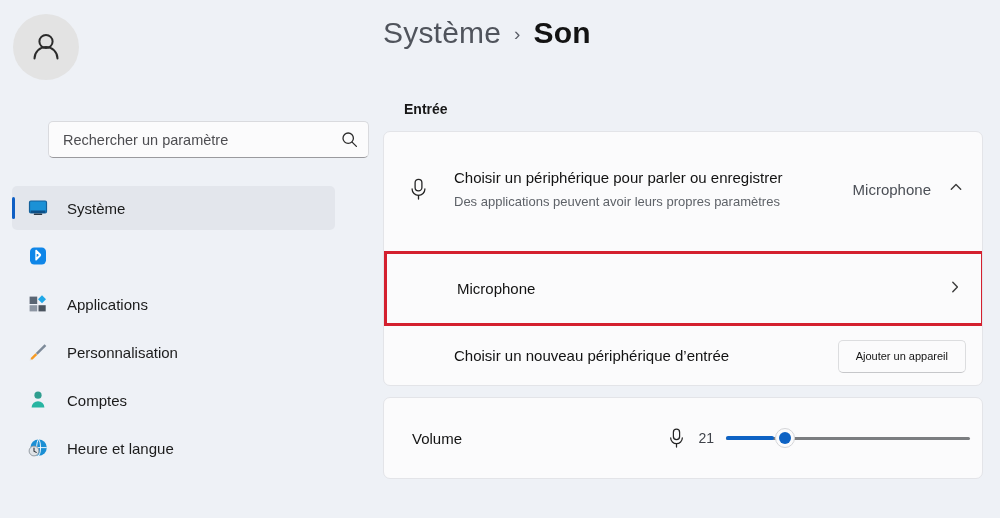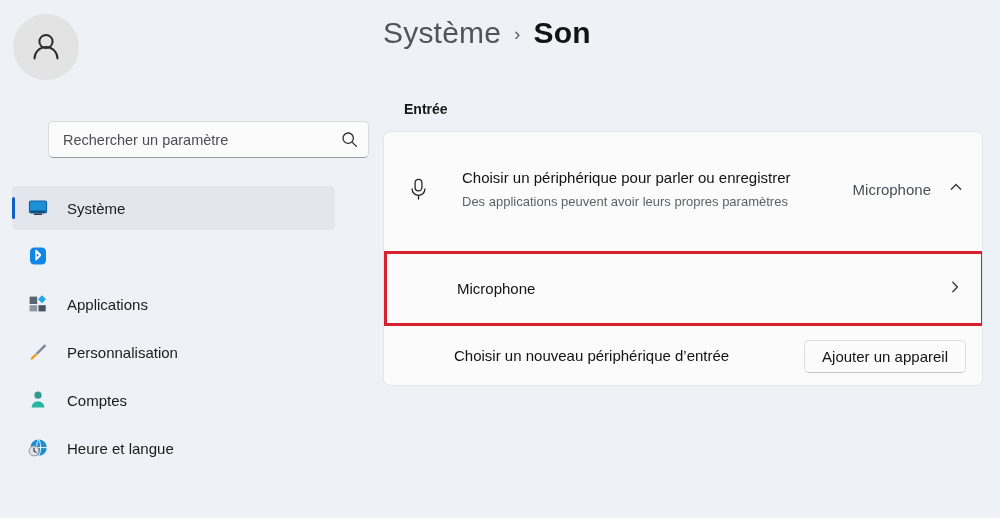--- a/index.html
+++ b/index.html
@@ -150,21 +150,20 @@
     overflow: hidden;
   }
 
   #card-devices { top: 131px; height: 255px; }
 
   .row {
     position: relative;
     display: flex;
     align-items: center;
     padding: 0 18px 0 17px;
-    gap: 8px;
   }
 
   #row-choose { height: 114px; }
   .row-icon {
     width: 34px;
     display: flex;
     align-items: center;
     justify-content: center;
     flex: 0 0 34px;
     color: #252525;
@@ -222,21 +221,21 @@
   #row-pair .row-title { line-height: 22px; }
 
   .btn {
     background: #fbfbfc;
     border: 1px solid #dcdddf;
     border-bottom-color: #c6c7ca;
     border-radius: 5px;
     padding: 0 17px;
     height: 33px;
     font-family: "Liberation Sans", sans-serif;
-    font-size: 15px;
+    font-size: 11px;
     color: #141414;
     white-space: nowrap;
     cursor: default;
   }
 
   #card-volume { top: 397px; height: 82px; }
   #row-volume {
     height: 80px;
     display: flex;
     align-items: center;
@@ -444,14 +443,34 @@
 
     <div id="row-pair">
       <div class="row-text">
         <div class="row-title">Choisir un nouveau périphérique d’entrée</div>
       </div>
       <button class="btn">Ajouter un appareil</button>
     </div>
 
   </div>
 
+  <div class="card" id="card-volume">
+    <div class="row" id="row-volume">
+      <span id="volume-label">Volume</span>
+      <div id="volume-control">
+        <span id="volume-mic-icon">
+          <svg width="19" height="22" viewBox="0 0 19 22">
+            <rect x="6.4" y="2.1" width="6.2" height="10.6" rx="3.1" fill="none" stroke="#252525" stroke-width="1.25"></rect>
+            <path d="M3.7 10.9a5.8 5.8 0 0 0 11.6 0" fill="none" stroke="#252525" stroke-width="1.25" stroke-linecap="round"></path>
+            <line x1="9.5" y1="16.8" x2="9.5" y2="20" stroke="#252525" stroke-width="1.25" stroke-linecap="round"></line>
+          </svg>
+        </span>
+        <span id="volume-value">21</span>
+        <div id="slider">
+          <div id="slider-track" style="background: rgb(123, 125, 128);"></div>
+          <div id="slider-fill" style="width: 47.56px; background: rgb(13, 98, 196);"></div>
+          <div id="slider-thumb" style="left: 58.56px;"></div>
+        </div>
+      </div>
+    </div>
+  </div>
 
 </div>
 
 </body></html>

